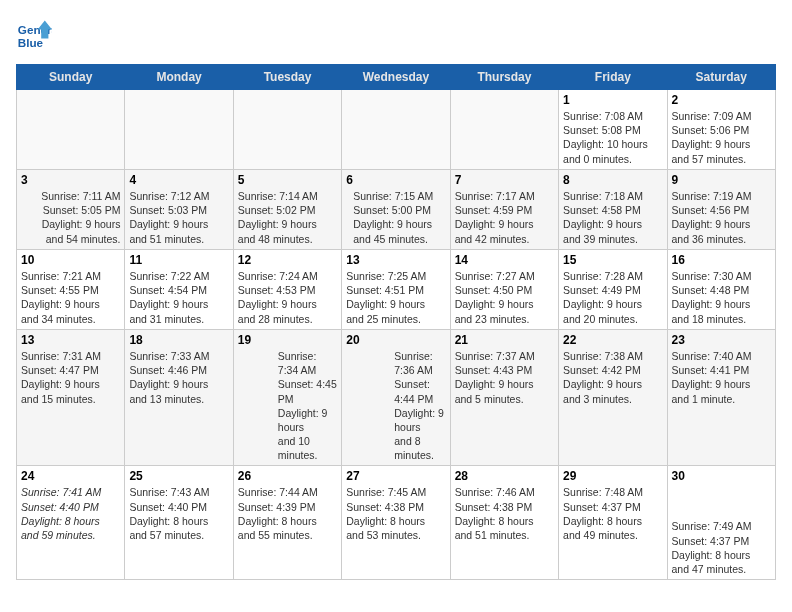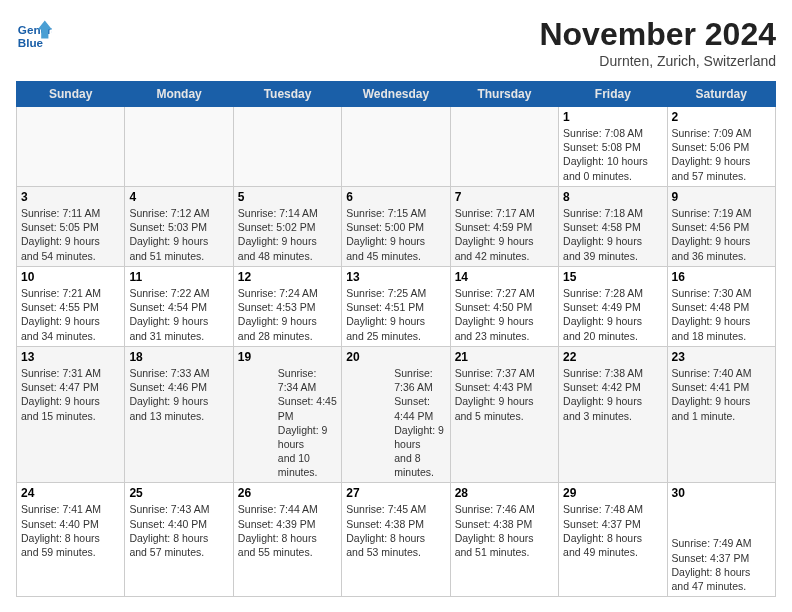--- a/index.html
+++ b/index.html
@@ -74,24 +74,20 @@
 <body>
 
 <div class="header">
   <div class="logo">
     <svg class="logo-icon" viewBox="0 0 40 40">
       <text x="2" y="20" font-size="13" font-weight="bold" fill="#1a5fa8">General</text>
       <text x="2" y="34" font-size="13" font-weight="bold" fill="#1a5fa8">Blue</text>
       <polygon points="32,5 40,15 36,15 36,25 28,25 28,15 24,15" fill="#4a9fd4"></polygon>
     </svg>
   </div>
-  <div class="title-block">
-    <div class="month-title">November 2024</div>
-    <div class="subtitle">Durnten, Zurich, Switzerland</div>
-  </div>
 </div>
 
 <table>
   <thead>
     <tr>
     <th>Sunday</th>
         <th>Monday</th>
         <th>Tuesday</th>
         <th>Wednesday</th>
         <th>Thursday</th>
@@ -117,42 +113,42 @@
           <span class="day-num">2</span>
           <div class="day-info" style="white-space: pre-line;">Sunrise: 7:09 AM
 Sunset: 5:06 PM
 Daylight: 9 hours
 and 57 minutes.</div>
         </td>
       </tr>
       <tr>
         <td>
           <span class="day-num">3</span>
-          <div class="day-info" style="white-space: pre-line;">Sunrise: 7:11 AM
+          <div class="day-info" style="white-space: pre-line; text-align: right;">Sunrise: 7:11 AM
 Sunset: 5:05 PM
 Daylight: 9 hours
 and 54 minutes.</div>
         </td>
         <td>
           <span class="day-num">4</span>
           <div class="day-info" style="white-space: pre-line;">Sunrise: 7:12 AM
 Sunset: 5:03 PM
 Daylight: 9 hours
 and 51 minutes.</div>
         </td>
         <td>
           <span class="day-num">5</span>
           <div class="day-info" style="white-space: pre-line;">Sunrise: 7:14 AM
 Sunset: 5:02 PM
 Daylight: 9 hours
 and 48 minutes.</div>
         </td>
         <td>
           <span class="day-num">6</span>
-          <div class="day-info" style="white-space: pre-line;">Sunrise: 7:15 AM
+          <div class="day-info" style="white-space: pre-line; margin-left: 7px;">Sunrise: 7:15 AM
 Sunset: 5:00 PM
 Daylight: 9 hours
 and 45 minutes.</div>
         </td>
         <td>
           <span class="day-num">7</span>
           <div class="day-info" style="white-space: pre-line;">Sunrise: 7:17 AM
 Sunset: 4:59 PM
 Daylight: 9 hours
 and 42 minutes.</div>
@@ -270,21 +266,21 @@
           <span class="day-num">23</span>
           <div class="day-info" style="white-space: pre-line;">Sunrise: 7:40 AM
 Sunset: 4:41 PM
 Daylight: 9 hours
 and 1 minute.</div>
         </td>
       </tr>
       <tr>
         <td>
           <span class="day-num">24</span>
-          <div class="day-info" style="white-space: pre-line;">Sunrise: 7:41 AM
+          <div class="day-info" style="white-space: pre-line; font-style: italic;">Sunrise: 7:41 AM
 Sunset: 4:40 PM
 Daylight: 8 hours
 and 59 minutes.</div>
         </td>
         <td>
           <span class="day-num">25</span>
           <div class="day-info" style="white-space: pre-line;">Sunrise: 7:43 AM
 Sunset: 4:40 PM
 Daylight: 8 hours
 and 57 minutes.</div>

